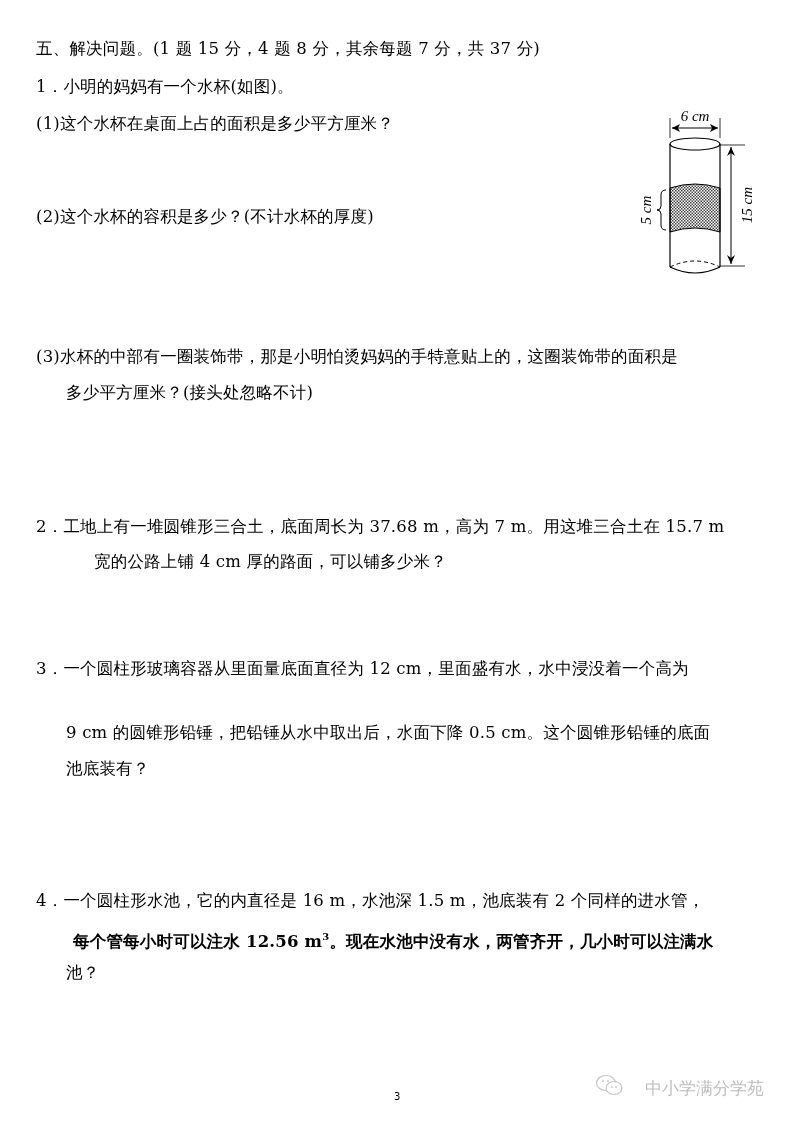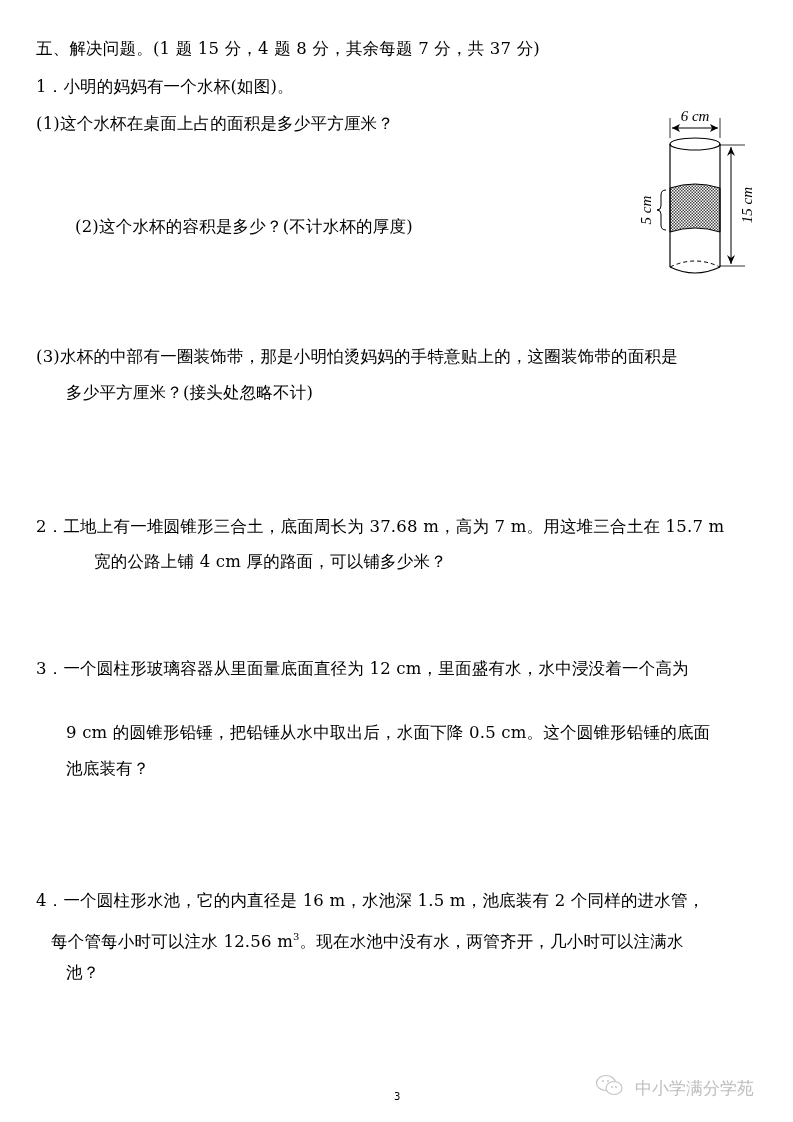--- a/index.html
+++ b/index.html
@@ -15,41 +15,41 @@
     white-space: nowrap;
     letter-spacing: 0.2px;
   }
   .page-num {
     position: absolute; left: 394px; top: 1091px;
     font-family: "DejaVu Sans", "Liberation Sans", sans-serif;
     font-size: 10px;
   }
   .watermark {
     position: absolute; left: 595px; top: 1074px;
-    display: flex; align-items: center; gap: 10px;
+    display: flex; align-items: center; gap: 20px;
     color: #bdbdbd;
     font-family: "DejaVu Sans", "Liberation Sans", sans-serif;
     font-size: 17px;
   }
   .diagram { position: absolute; left: 630px; top: 100px; font-style: italic; }
   sup { font-size: 10px; }
 </style>
 </head>
 <body>
 
 <div class="line" style="left:36px; top:38px;">五、解决问题。(1 题 15 分，4 题 8 分，其余每题 7 分，共 37 分)</div>
 
 <div>
   <div class="line" style="left:36px; top:76px;">
     <span>1．</span><span>小明的妈妈有一个水杯(如图)。</span>
   </div>
   <div class="line" style="left:36px; top:113px;">
     <span>(1)</span><span>这个水杯在桌面上占的面积是多少平方厘米？</span>
   </div>
-  <div class="line" style="left:36px; top:216px;margin-left:39px;">
+  <div class="line" style="left:36px; top:206px;">
     <span>(2)</span><span>这个水杯的容积是多少？(不计水杯的厚度)</span>
   </div>
   <div class="line" style="left:36px; top:346px;">
     <span>(3)</span><span>水杯的中部有一圈装饰带，那是小明怕烫妈妈的手特意贴上的，这圈装饰带的面积是</span>
   </div>
   <div class="line" style="left:66px; top:382px;">多少平方厘米？(接头处忽略不计)</div>
 </div>
 
 <div class="diagram">
   <svg width="140" height="180" viewBox="0 0 140 180" xmlns="http://www.w3.org/2000/svg">
@@ -102,21 +102,21 @@
     <span>3．</span><span>一个圆柱形玻璃容器从里面量底面直径为 12 cm，里面盛有水，水中浸没着一个高为</span>
   </div>
   <div class="line" style="left:66px; top:722px;">9 cm 的圆锥形铅锤，把铅锤从水中取出后，水面下降 0.5 cm。这个圆锥形铅锤的底面</div>
   <div class="line" style="left:66px; top:758px;">池底装有？</div>
 </div>
 
 <div>
   <div class="line" style="left:36px; top:890px;">
     <span>4．</span><span>一个圆柱形水池，它的内直径是 16 m，水池深 1.5 m，池底装有 2 个同样的进水管，</span>
   </div>
-  <div class="line" style="left:51px; top:926px;">
+  <div class="line" style="left:73px; top:926px;font-weight:bold;">
     <span>每个管每小时可以注水 12.56 m</span><sup>3</sup><span>。现在水池中没有水，两管齐开，几小时可以注满水</span>
   </div>
   <div class="line" style="left:66px; top:962px;">池？</div>
 </div>
 
 <div class="page-num">3</div>
 <div class="watermark">
   <span>
     <svg width="30" height="24" viewBox="0 0 30 24" xmlns="http://www.w3.org/2000/svg">
       <ellipse cx="11" cy="9" rx="9.5" ry="7.5" fill="none" stroke="#c4c4c4" stroke-width="1.2"></ellipse>

